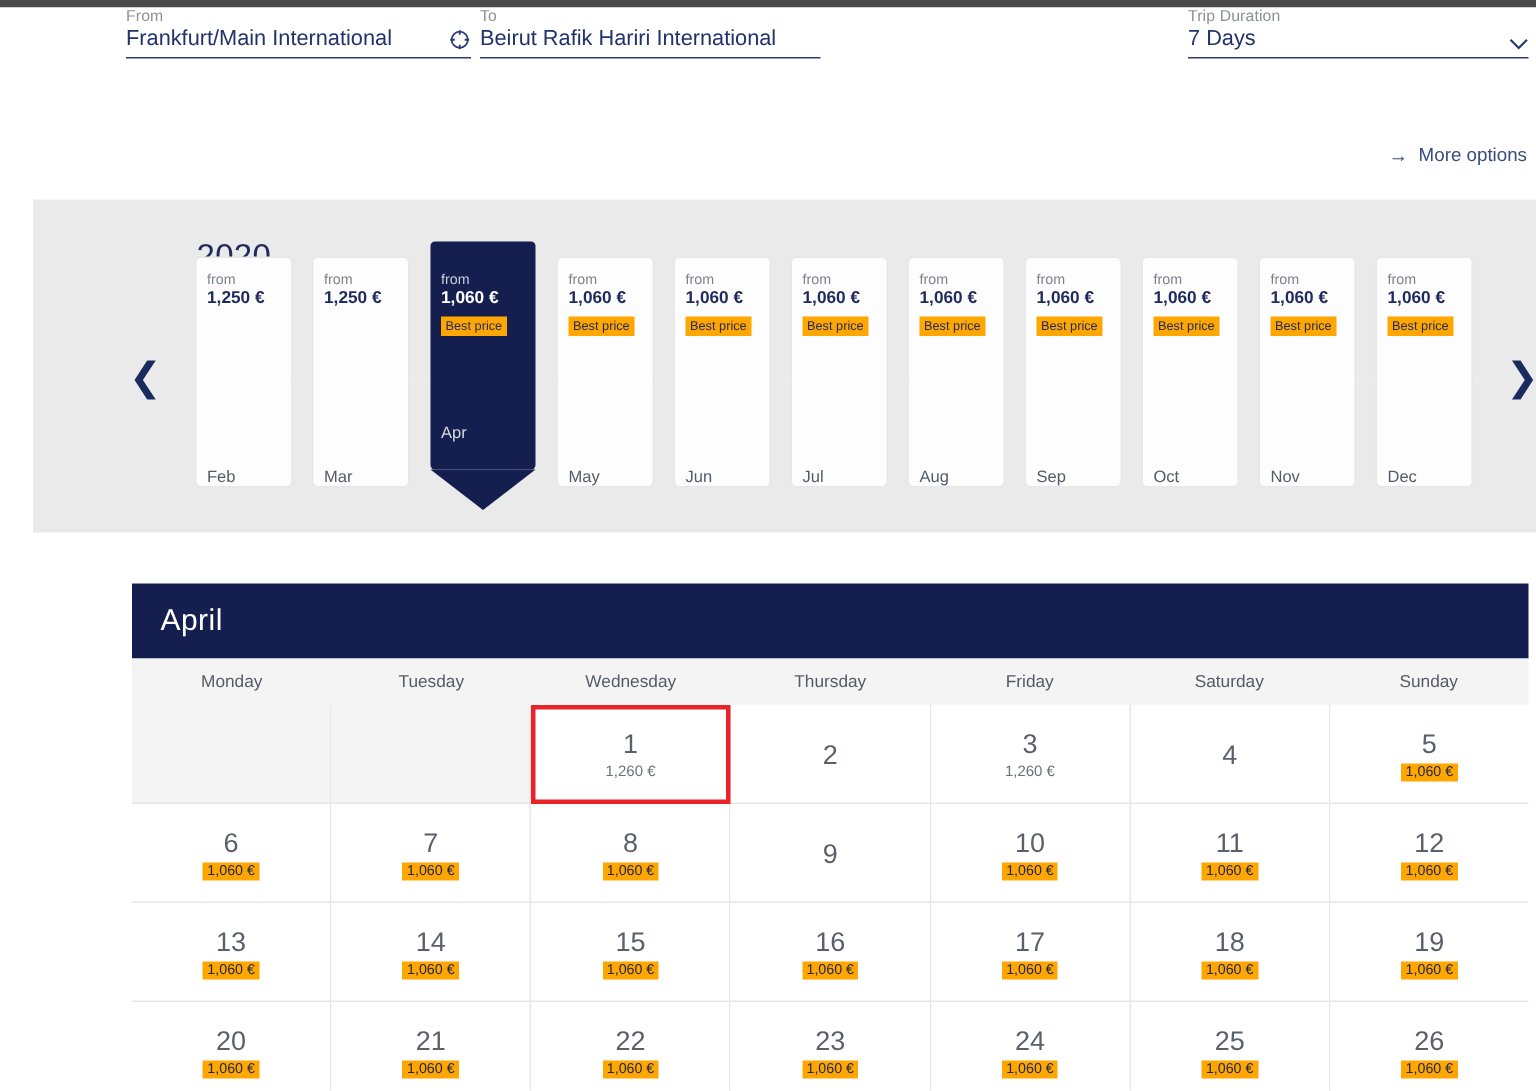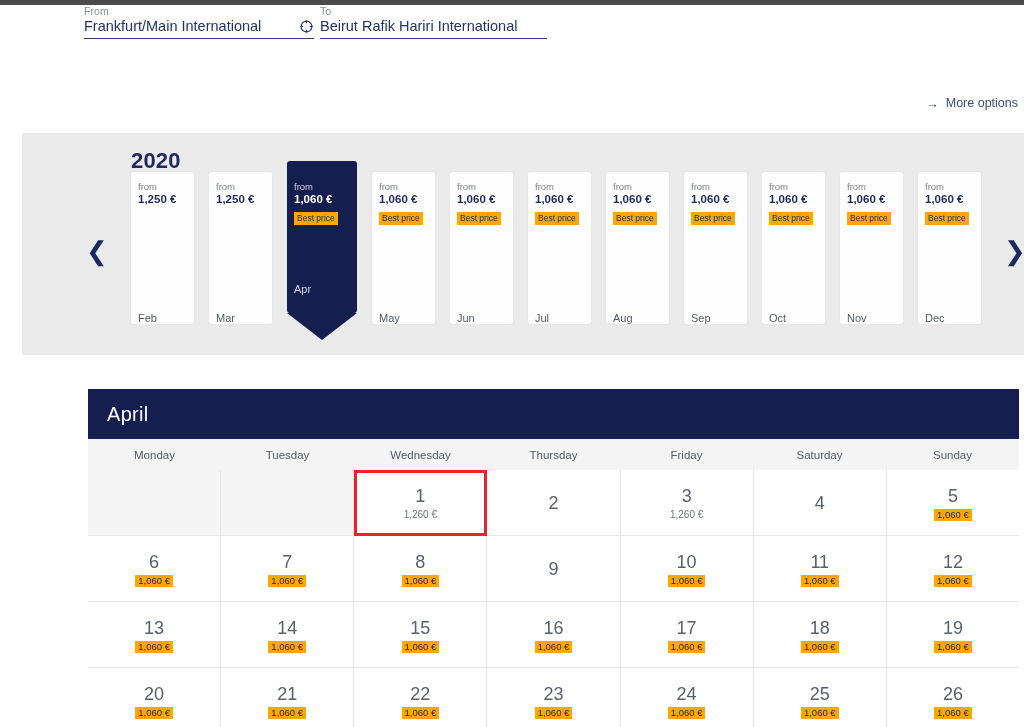--- a/index.html
+++ b/index.html
@@ -21,21 +21,21 @@
   .search-form {
     position: absolute; top: 5px; left: 0; width: 1024px; height: 45px;
     background: #ffffff;
   }
   .field { position: absolute; top: 0; }
   .field-label {
     font-size: 10.5px; color: #8a8f98; letter-spacing: .1px;
     line-height: 12px; padding-bottom: 1px;
   }
   .field-input-row {
-    display: flex; align-items: center;
+    display: flex; align-items: flex-end;
     border-bottom: 1.6px solid #2b3a73;
     padding-bottom: 4px;
   }
   .field-value {
     font-size: 14.5px; color: #23326b; flex: 1 1 auto;
     white-space: nowrap; overflow: hidden;
   }
   .field-icon { flex: 0 0 auto; margin-left: 6px; }
   .field-icon svg { display: block; }
 
@@ -57,22 +57,22 @@
     position: absolute; top: 133px; left: 22px;
     width: 1002px; height: 122px;
     background: #eaeaea;
   }
   .carousel-panel-2 {
     position: absolute; top: 255px; left: 22px;
     width: 1002px; height: 100px;
     background: #eaeaea;
   }
   .year-label {
-    position: absolute; top: 148px; left: 131px;
-    font-size: 22px; font-weight: 700; color: #1f2a5e;
+    position: absolute; top: 158px; left: 131px;
+    font-size: 22px; font-weight: 400; color: #1f2a5e;
     letter-spacing: .2px;
   }
 
   .carousel-arrow {
     position: absolute; top: 238px;
     font-size: 26px; color: #1b2a5e; font-weight: 400;
     cursor: pointer; line-height: 1; user-select: none;
   }
   #arrow-prev { left: 86px; }
   #arrow-next { left: 1004px; }
@@ -187,20 +187,31 @@
   </div>
 
   <div class="field" id="field-to">
     <div class="field-label">To</div>
     <div class="field-input-row">
       <div class="field-value">Beirut Rafik Hariri International</div>
     </div>
   </div>
 
 
+  <div class="field" id="field-trip">
+    <div class="field-label">Trip Duration</div>
+    <div class="field-input-row">
+      <div class="field-value">7 Days</div>
+      <span class="field-icon">
+        <svg width="13" height="9" viewBox="0 0 13 9">
+            <path d="M1 1.5L6.5 7 12 1.5" fill="none" stroke="#2b3a73" stroke-width="1.5"></path>
+          </svg>
+      </span>
+    </div>
+  </div>
 </div>
 
 <div class="more-options">
   <span class="arrow-ic">→</span>
   <span>More options</span>
 </div>
 
 <div class="carousel-panel"></div>
 <div class="carousel-panel-2"></div>
 

